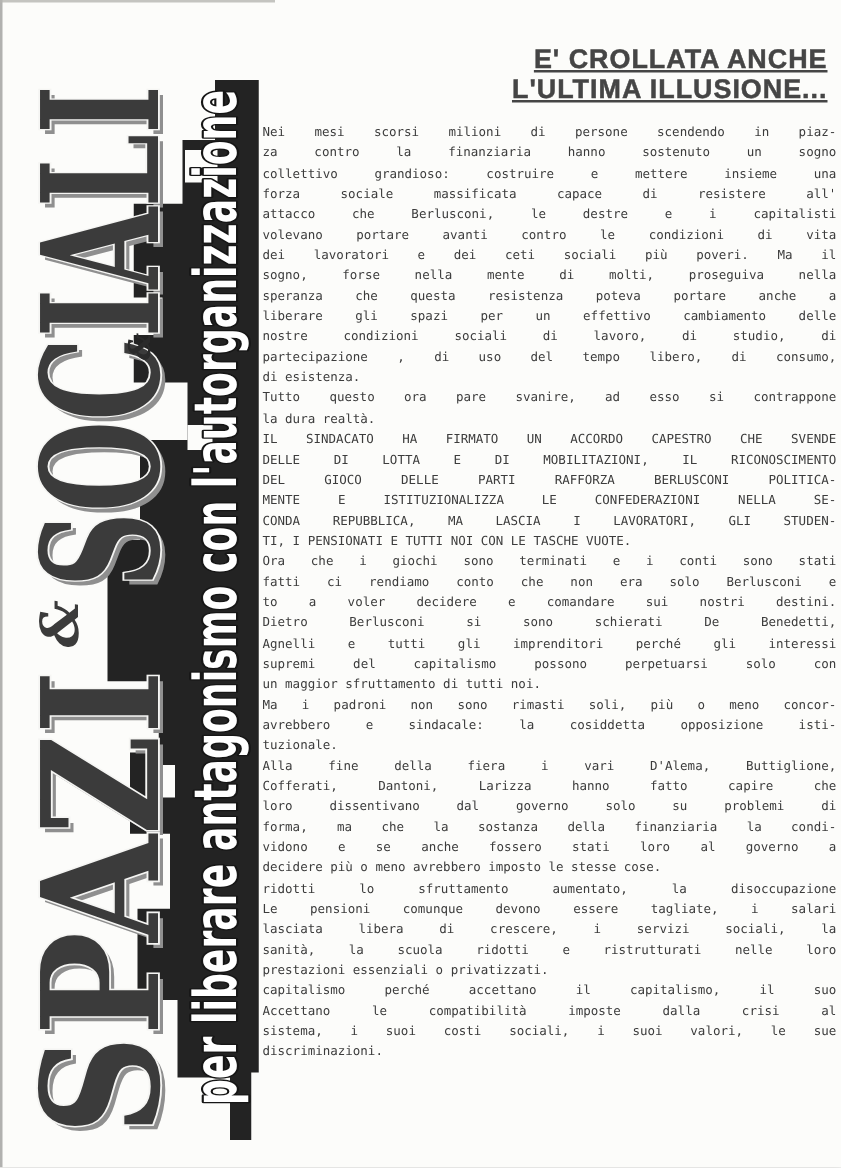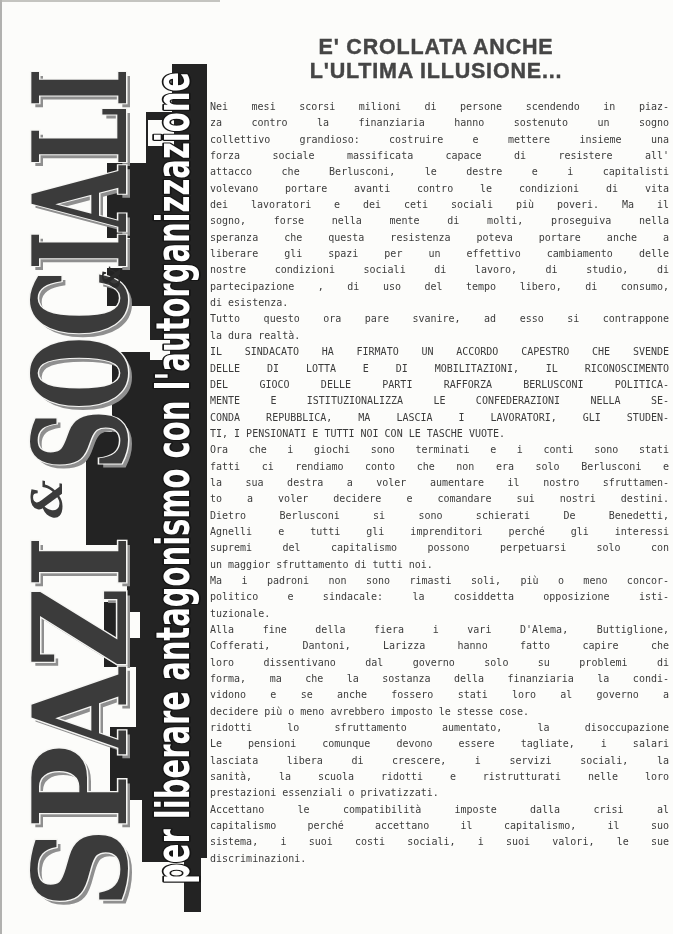--- a/index.html
+++ b/index.html
@@ -17,27 +17,28 @@
     background:#9e9e9c;opacity:.8;
   }
   .page::after{
     content:"";position:absolute;left:0;top:0;width:220px;height:2px;
     background:#b5b5b2;opacity:.8;
   }
   .art{position:absolute;left:0;top:0;width:673px;height:934px;}
 
   .headline{
     position:absolute;left:210px;top:35px;width:452px;
-    text-align:center;
+    text-align:right;
     font-family:"Liberation Sans", sans-serif;
     font-weight:bold;
     font-size:21.5px;
     line-height:24px;
     letter-spacing:0.8px;
     color:#454545;
+    text-decoration:underline;
     -webkit-text-stroke:.4px #454545;
   }
 
   .article{
     position:absolute;left:210px;top:99px;width:459px;
     color:#3c3c3c;
     font-size:10px;
     line-height:16.35px;
   }
   .article .line{
@@ -99,39 +100,38 @@
       <div class="line">Tutto questo ora pare svanire, ad esso si contrappone</div>
       <div class="line last">la dura realtà.</div>
       <div class="line">IL SINDACATO HA FIRMATO UN ACCORDO CAPESTRO CHE SVENDE</div>
       <div class="line">DELLE DI LOTTA E DI MOBILITAZIONI, IL RICONOSCIMENTO</div>
       <div class="line">DEL GIOCO DELLE PARTI RAFFORZA BERLUSCONI POLITICA-</div>
       <div class="line">MENTE E ISTITUZIONALIZZA LE CONFEDERAZIONI NELLA SE-</div>
       <div class="line">CONDA REPUBBLICA, MA LASCIA I LAVORATORI, GLI STUDEN-</div>
       <div class="line last">TI, I PENSIONATI E TUTTI NOI CON LE TASCHE VUOTE.</div>
       <div class="line">Ora che i giochi sono terminati e i conti sono stati</div>
       <div class="line">fatti ci rendiamo conto che non era solo Berlusconi e</div>
-      <div class="line">la sua destra a voler aumentare il nostro sfruttamen-</div>
       <div class="line">to a voler decidere e comandare sui nostri destini.</div>
       <div class="line">Dietro Berlusconi si sono schierati De Benedetti,</div>
       <div class="line">Agnelli e tutti gli imprenditori perché gli interessi</div>
       <div class="line">supremi del capitalismo possono perpetuarsi solo con</div>
       <div class="line last">un maggior sfruttamento di tutti noi.</div>
       <div class="line">Ma i padroni non sono rimasti soli, più o meno concor-</div>
-      <div class="line">politico e sindacale: la cosiddetta opposizione isti-</div>
+      <div class="line">avrebbero e sindacale: la cosiddetta opposizione isti-</div>
       <div class="line last">tuzionale.</div>
       <div class="line">Alla fine della fiera i vari D'Alema, Buttiglione,</div>
       <div class="line">Cofferati, Dantoni, Larizza hanno fatto capire che</div>
       <div class="line">loro dissentivano dal governo solo su problemi di</div>
       <div class="line">forma, ma che la sostanza della finanziaria la condi-</div>
       <div class="line">vidono e se anche fossero stati loro al governo a</div>
       <div class="line last">decidere più o meno avrebbero imposto le stesse cose.</div>
       <div class="line">ridotti lo sfruttamento aumentato, la disoccupazione</div>
       <div class="line">Le pensioni comunque devono essere tagliate, i salari</div>
       <div class="line">lasciata libera di crescere, i servizi sociali, la</div>
       <div class="line">sanità, la scuola ridotti e ristrutturati nelle loro</div>
       <div class="line last">prestazioni essenziali o privatizzati.</div>
+      <div class="line">capitalismo perché accettano il capitalismo, il suo</div>
       <div class="line">Accettano le compatibilità imposte dalla crisi al</div>
-      <div class="line">capitalismo perché accettano il capitalismo, il suo</div>
       <div class="line">sistema, i suoi costi sociali, i suoi valori, le sue</div>
       <div class="line last">discriminazioni.</div>
     </div>
 
 </div>
 
 </body></html>

